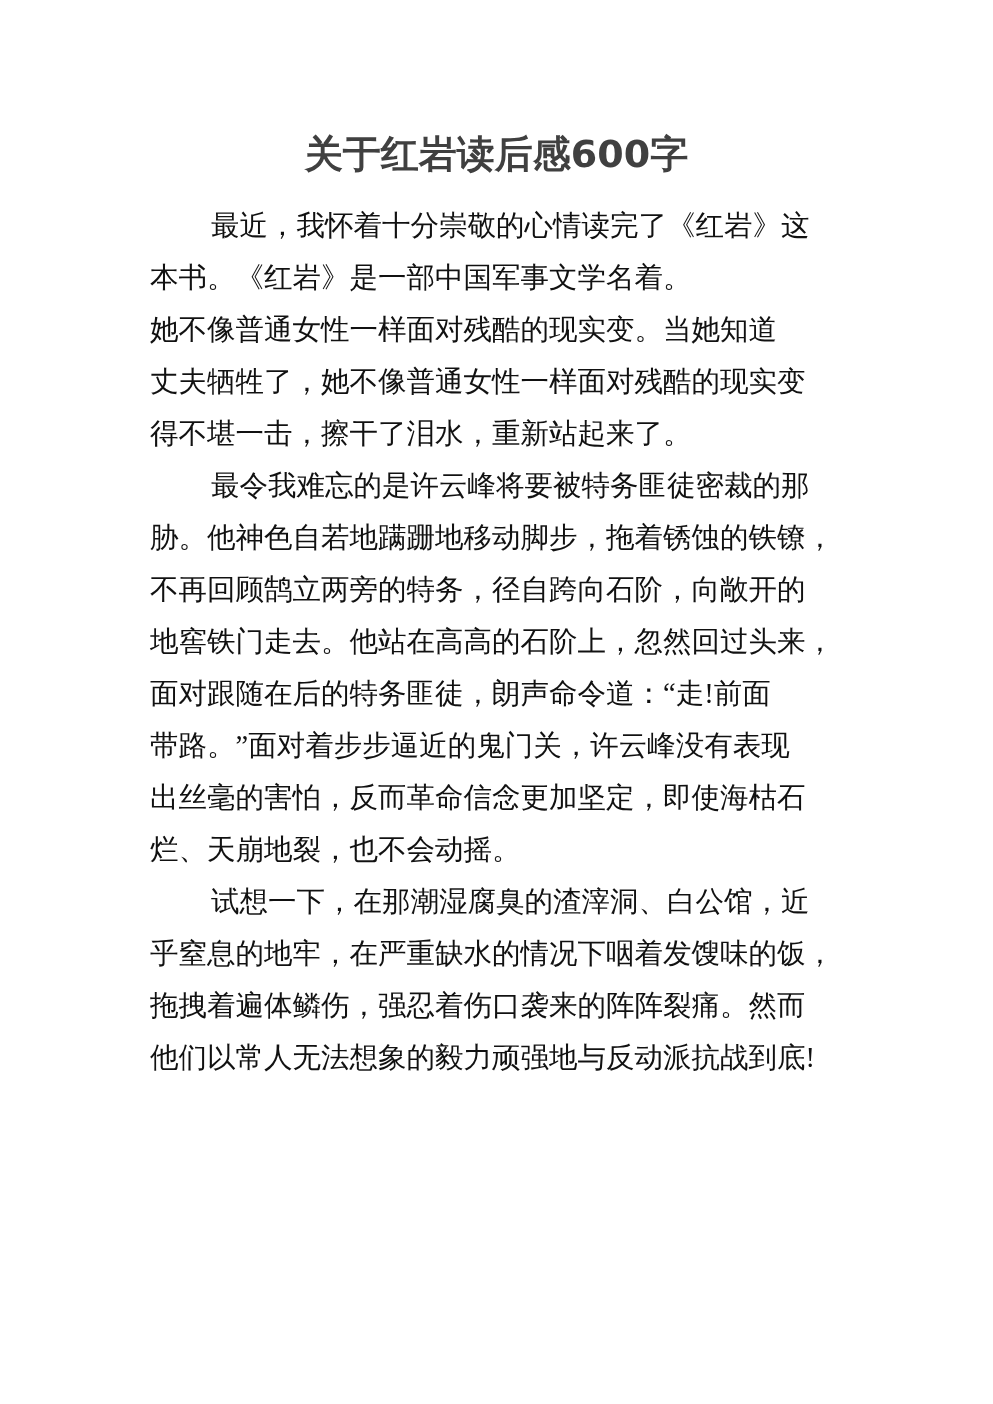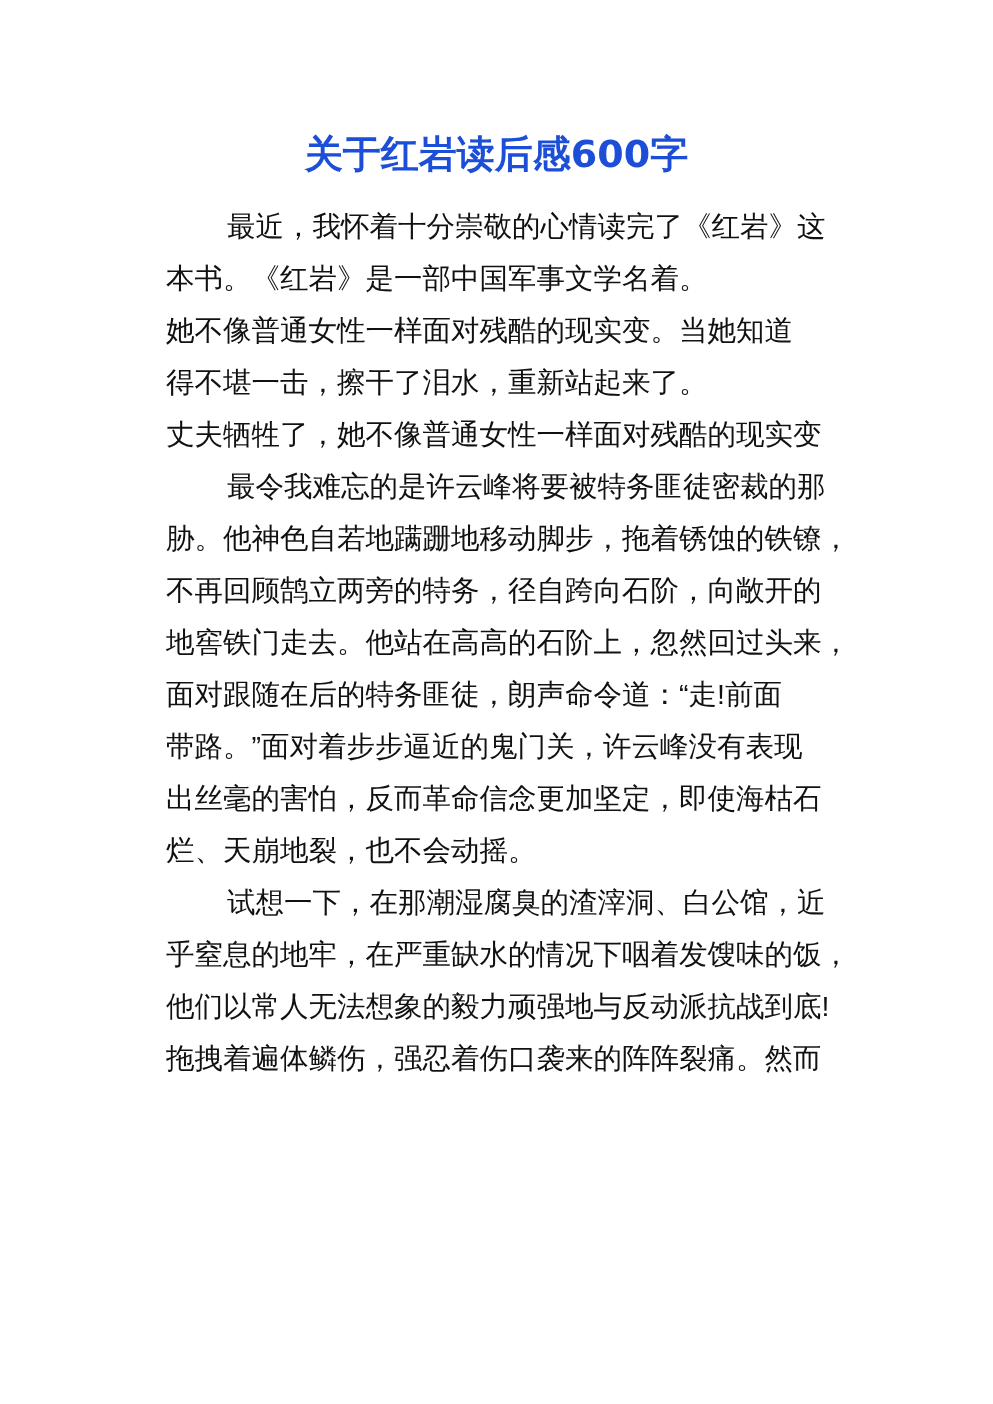--- a/index.html
+++ b/index.html
@@ -1,57 +1,56 @@
 <!DOCTYPE html>
 <html><head>
   <meta charset="utf-8">
   <style>
     html, body { margin: 0; padding: 0; background: #ffffff; }
     body { width: 993px; height: 1404px; position: relative; overflow: hidden; }
     .page { position: absolute; left: 0; top: 0; width: 993px; height: 1404px; background: #fff; }
     .title {
       position: absolute; left: 0; top: 128px; width: 993px; text-align: center;
       font-family: "DejaVu Sans", sans-serif; font-weight: bold; font-size: 38px;
-      color: #1d4ed8; line-height: 52px; letter-spacing: 0px;
+      color: #404040; line-height: 52px; letter-spacing: 0px;
     }
     .body {
       position: absolute; left: 150px; top: 200px; width: 700px;
-      font-family: Liberation Sans, sans-serif; font-size: 28.5px; color: #111;
+      font-family: Liberation Serif, serif; font-size: 28.5px; color: #111;
       line-height: 52px;
-      margin-left: 16px;
     }
     .line { display: block; height: 52px; white-space: nowrap; }
     .indent { padding-left: 61px; }
   </style>
 </head>
 <body>
 
 <div class="page">
   <div class="title">关于红岩读后感600字</div>
 
   <div class="body">
     <div>
       <span class="line indent">最近，我怀着十分崇敬的心情读完了《红岩》这</span>
       <span class="line">本书。《红岩》是一部中国军事文学名着。</span>
     </div>
     <div>
       <span class="line">她不像普通女性一样面对残酷的现实变。当她知道</span>
+      <span class="line">丈夫牺牲了，她不像普通女性一样面对残酷的现实变</span>
       <span class="line">得不堪一击，擦干了泪水，重新站起来了。</span>
-      <span class="line">丈夫牺牲了，她不像普通女性一样面对残酷的现实变</span>
     </div>
     <div>
       <span class="line indent">最令我难忘的是许云峰将要被特务匪徒密裁的那</span>
       <span class="line">胁。他神色自若地蹒跚地移动脚步，拖着锈蚀的铁镣，</span>
       <span class="line">不再回顾鹄立两旁的特务，径自跨向石阶，向敞开的</span>
       <span class="line">地窖铁门走去。他站在高高的石阶上，忽然回过头来，</span>
       <span class="line">面对跟随在后的特务匪徒，朗声命令道：“走!前面</span>
       <span class="line">带路。”面对着步步逼近的鬼门关，许云峰没有表现</span>
       <span class="line">出丝毫的害怕，反而革命信念更加坚定，即使海枯石</span>
       <span class="line">烂、天崩地裂，也不会动摇。</span>
     </div>
     <div>
       <span class="line indent">试想一下，在那潮湿腐臭的渣滓洞、白公馆，近</span>
       <span class="line">乎窒息的地牢，在严重缺水的情况下咽着发馊味的饭，</span>
+      <span class="line">拖拽着遍体鳞伤，强忍着伤口袭来的阵阵裂痛。然而</span>
       <span class="line">他们以常人无法想象的毅力顽强地与反动派抗战到底!</span>
-      <span class="line">拖拽着遍体鳞伤，强忍着伤口袭来的阵阵裂痛。然而</span>
     </div>
   </div>
 </div>
 
 </body></html>

